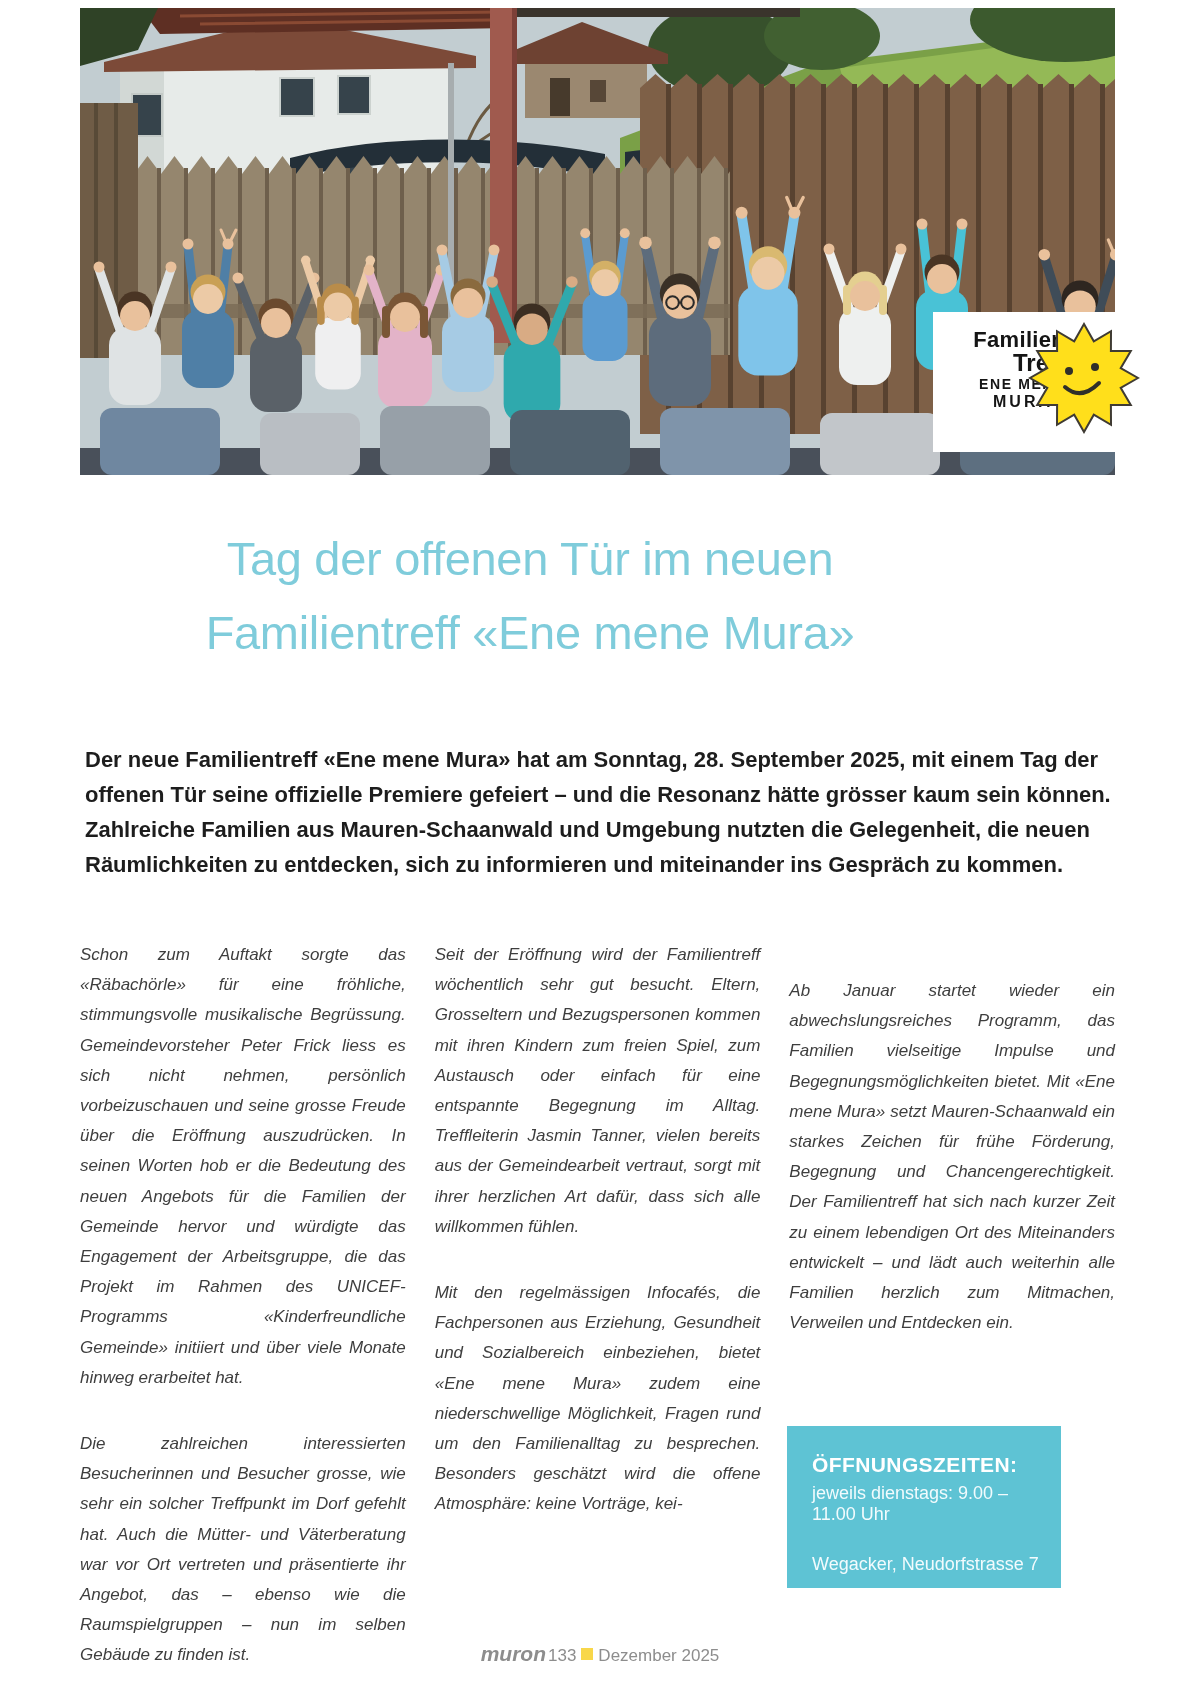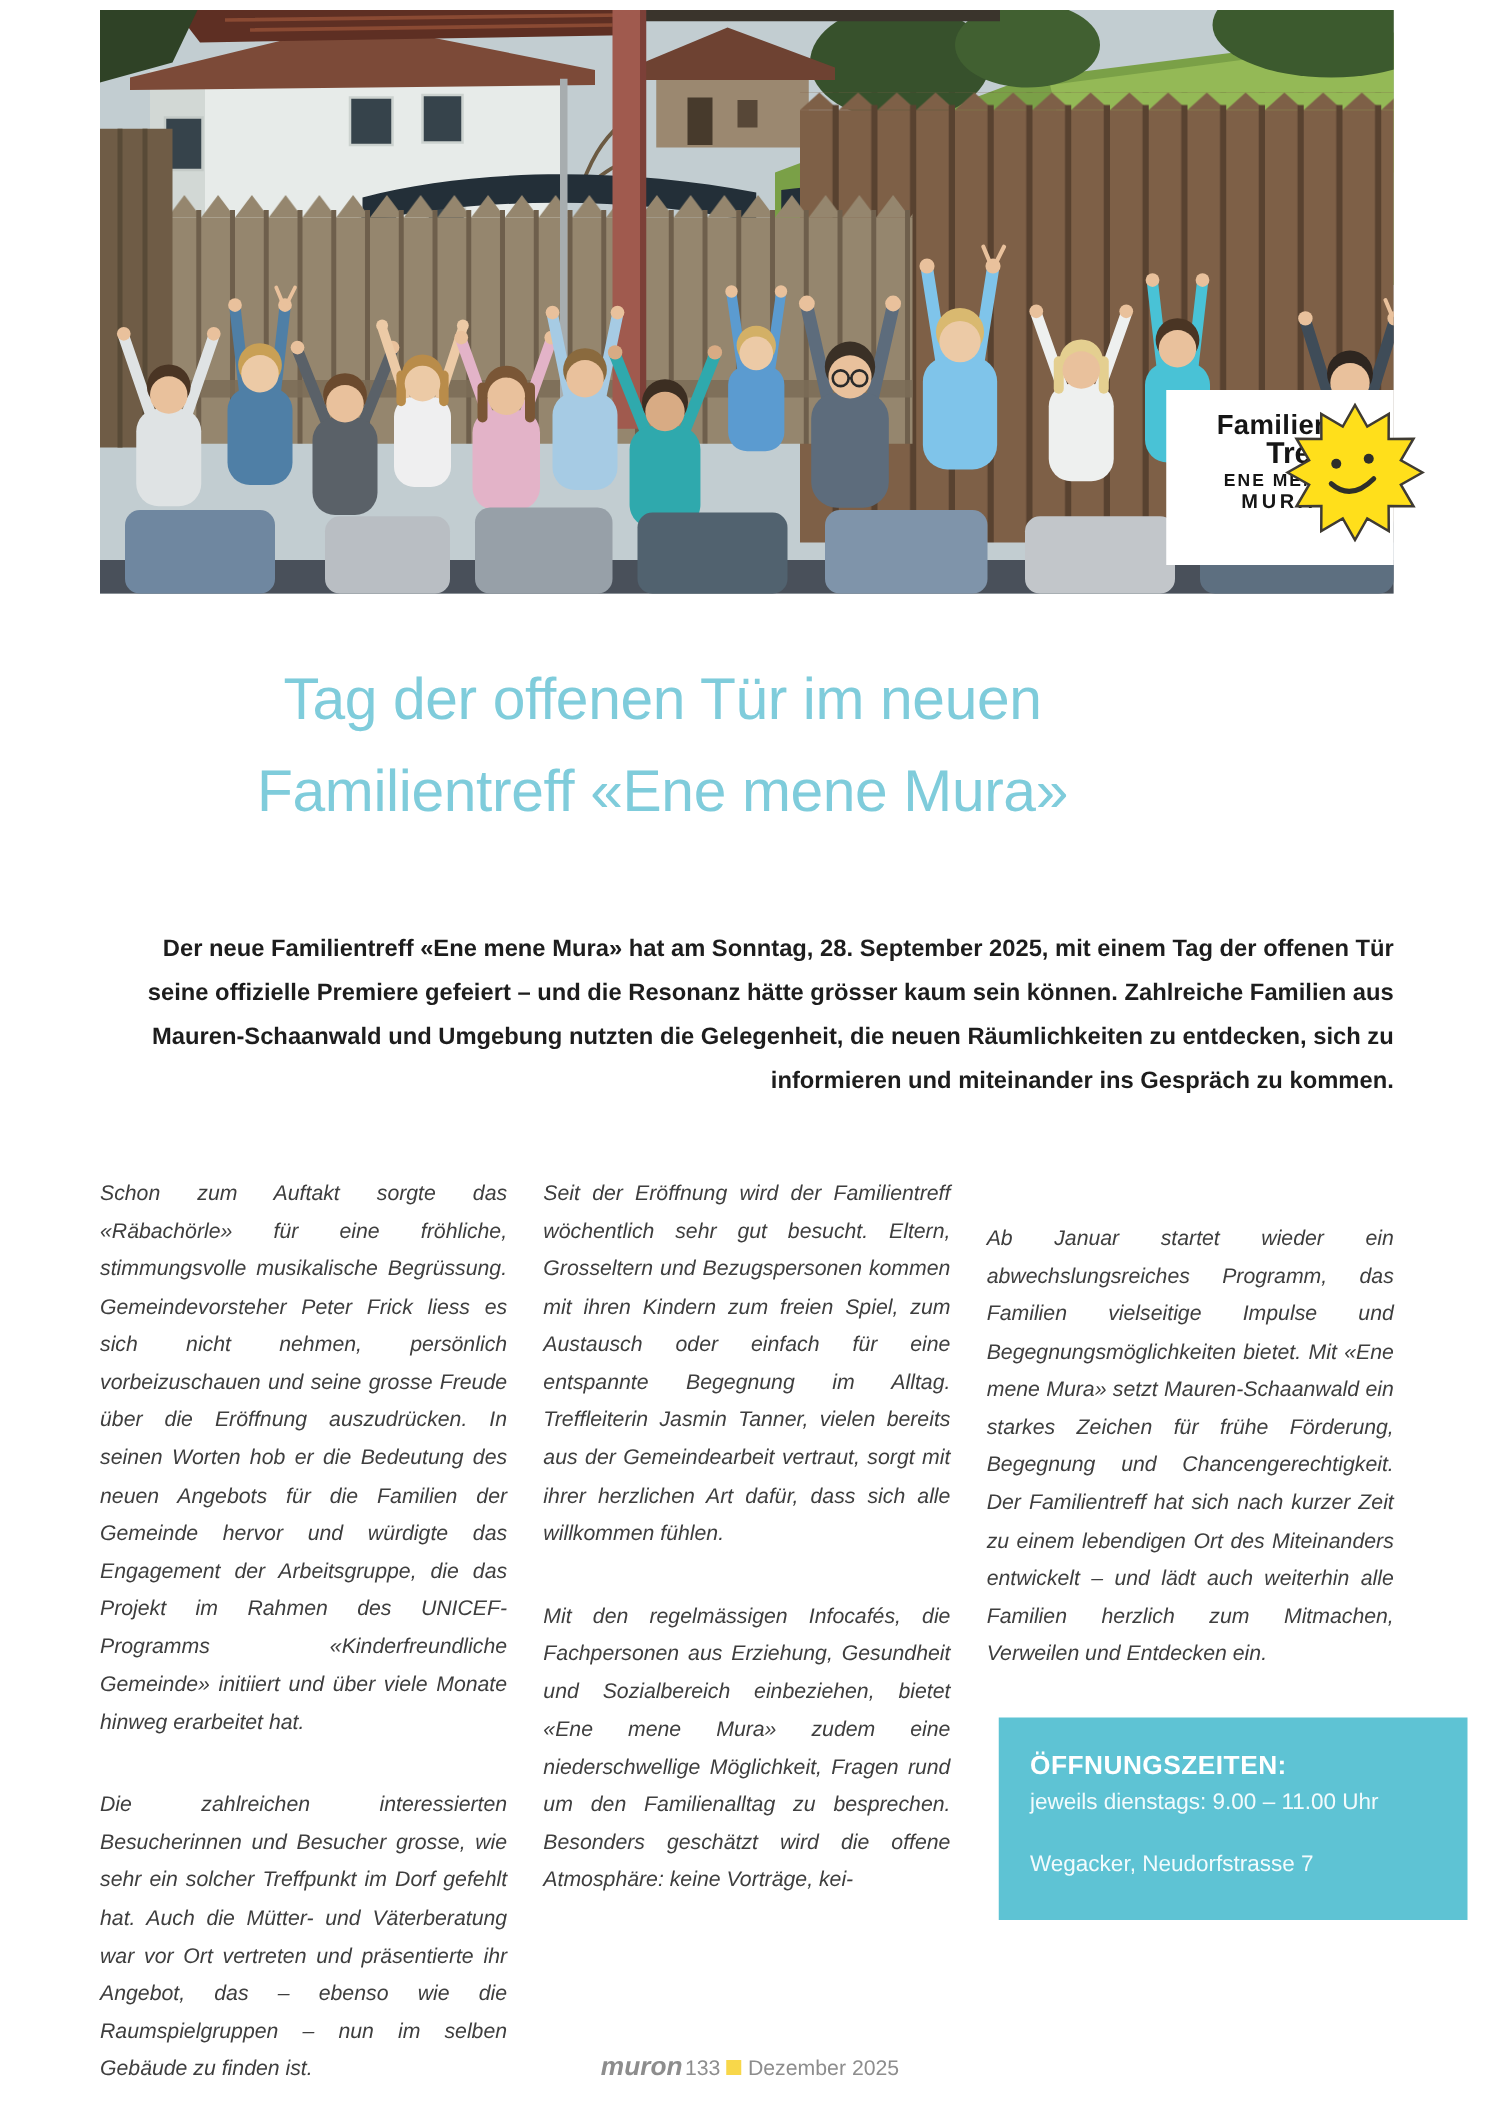--- a/index.html
+++ b/index.html
@@ -20,33 +20,33 @@
   .sun{position:absolute;left:1028px;top:322px;width:112px;height:112px;}
   .sun-star{fill:var(--sun-yellow,#ffdf1b);stroke:#3f3b33;stroke-width:2;}
   .sun-face{fill:#2f2f2a;}
   .sun-smile{fill:none;stroke:#2f2f2a;stroke-width:4;stroke-linecap:round;}
 
   
   .title{position:absolute;left:0;top:522px;width:1060px;text-align:center;
          color:var(--title-teal,#7fccdb);font-size:47px;line-height:74px;font-weight:400;letter-spacing:-.3px;}
 
   
-  .intro{position:absolute;left:85px;top:742px;width:1030px;text-align:right;
-         color:var(--intro-text,#1d1d1d);font-size:19px;line-height:35px;font-weight:700;}
+  .intro{position:absolute;left:85px;top:742px;width:1030px;text-align:left;
+         color:var(--intro-text,#1d1d1d);font-size:22px;line-height:35px;font-weight:700;}
 
   
   .cols{position:absolute;left:80px;top:940px;width:1035px;display:flex;gap:29px;font-style:italic;}
   .col{flex:1 1 0;color:var(--body-text,#3e3e3e);font-size:17px;line-height:30.2px;
        text-align:justify;}
   .col p{margin:0 0 30px 0;}
   .col p:last-child{margin-bottom:0;margin-top:36px;}
 
   
-  .infobox{position:absolute;left:787px;top:1374px;width:375px;height:162px;
-           background:var(--box-teal,#5ec3d4);box-sizing:border-box;padding:27px 20px 0 25px;color:#ffffff;margin-left:12px;}
+  .infobox{position:absolute;left:787px;top:1426px;width:274px;height:162px;
+           background:var(--box-teal,#5ec3d4);box-sizing:border-box;padding:27px 20px 0 25px;color:#ffffff;}
   .infobox .head{font-size:21px;font-weight:700;letter-spacing:.4px;}
   .infobox .sched{font-size:18px;margin-top:6px;color:#f2fbfd;}
   .infobox .addr{font-size:18px;margin-top:29px;color:#f2fbfd;}
 
   
   .footer{position:absolute;left:0;top:1642px;width:1200px;display:flex;justify-content:center;
           align-items:baseline;gap:2px;color:var(--footer-gray,#8d8d8d);font-size:17px;}
   .footer .mag{font-style:italic;font-weight:600;font-size:21px;}
   .footer .sq{display:inline-block;width:12px;height:12px;background:var(--footer-yellow,#f8d74a);
               align-self:center;margin:0 3px;}

